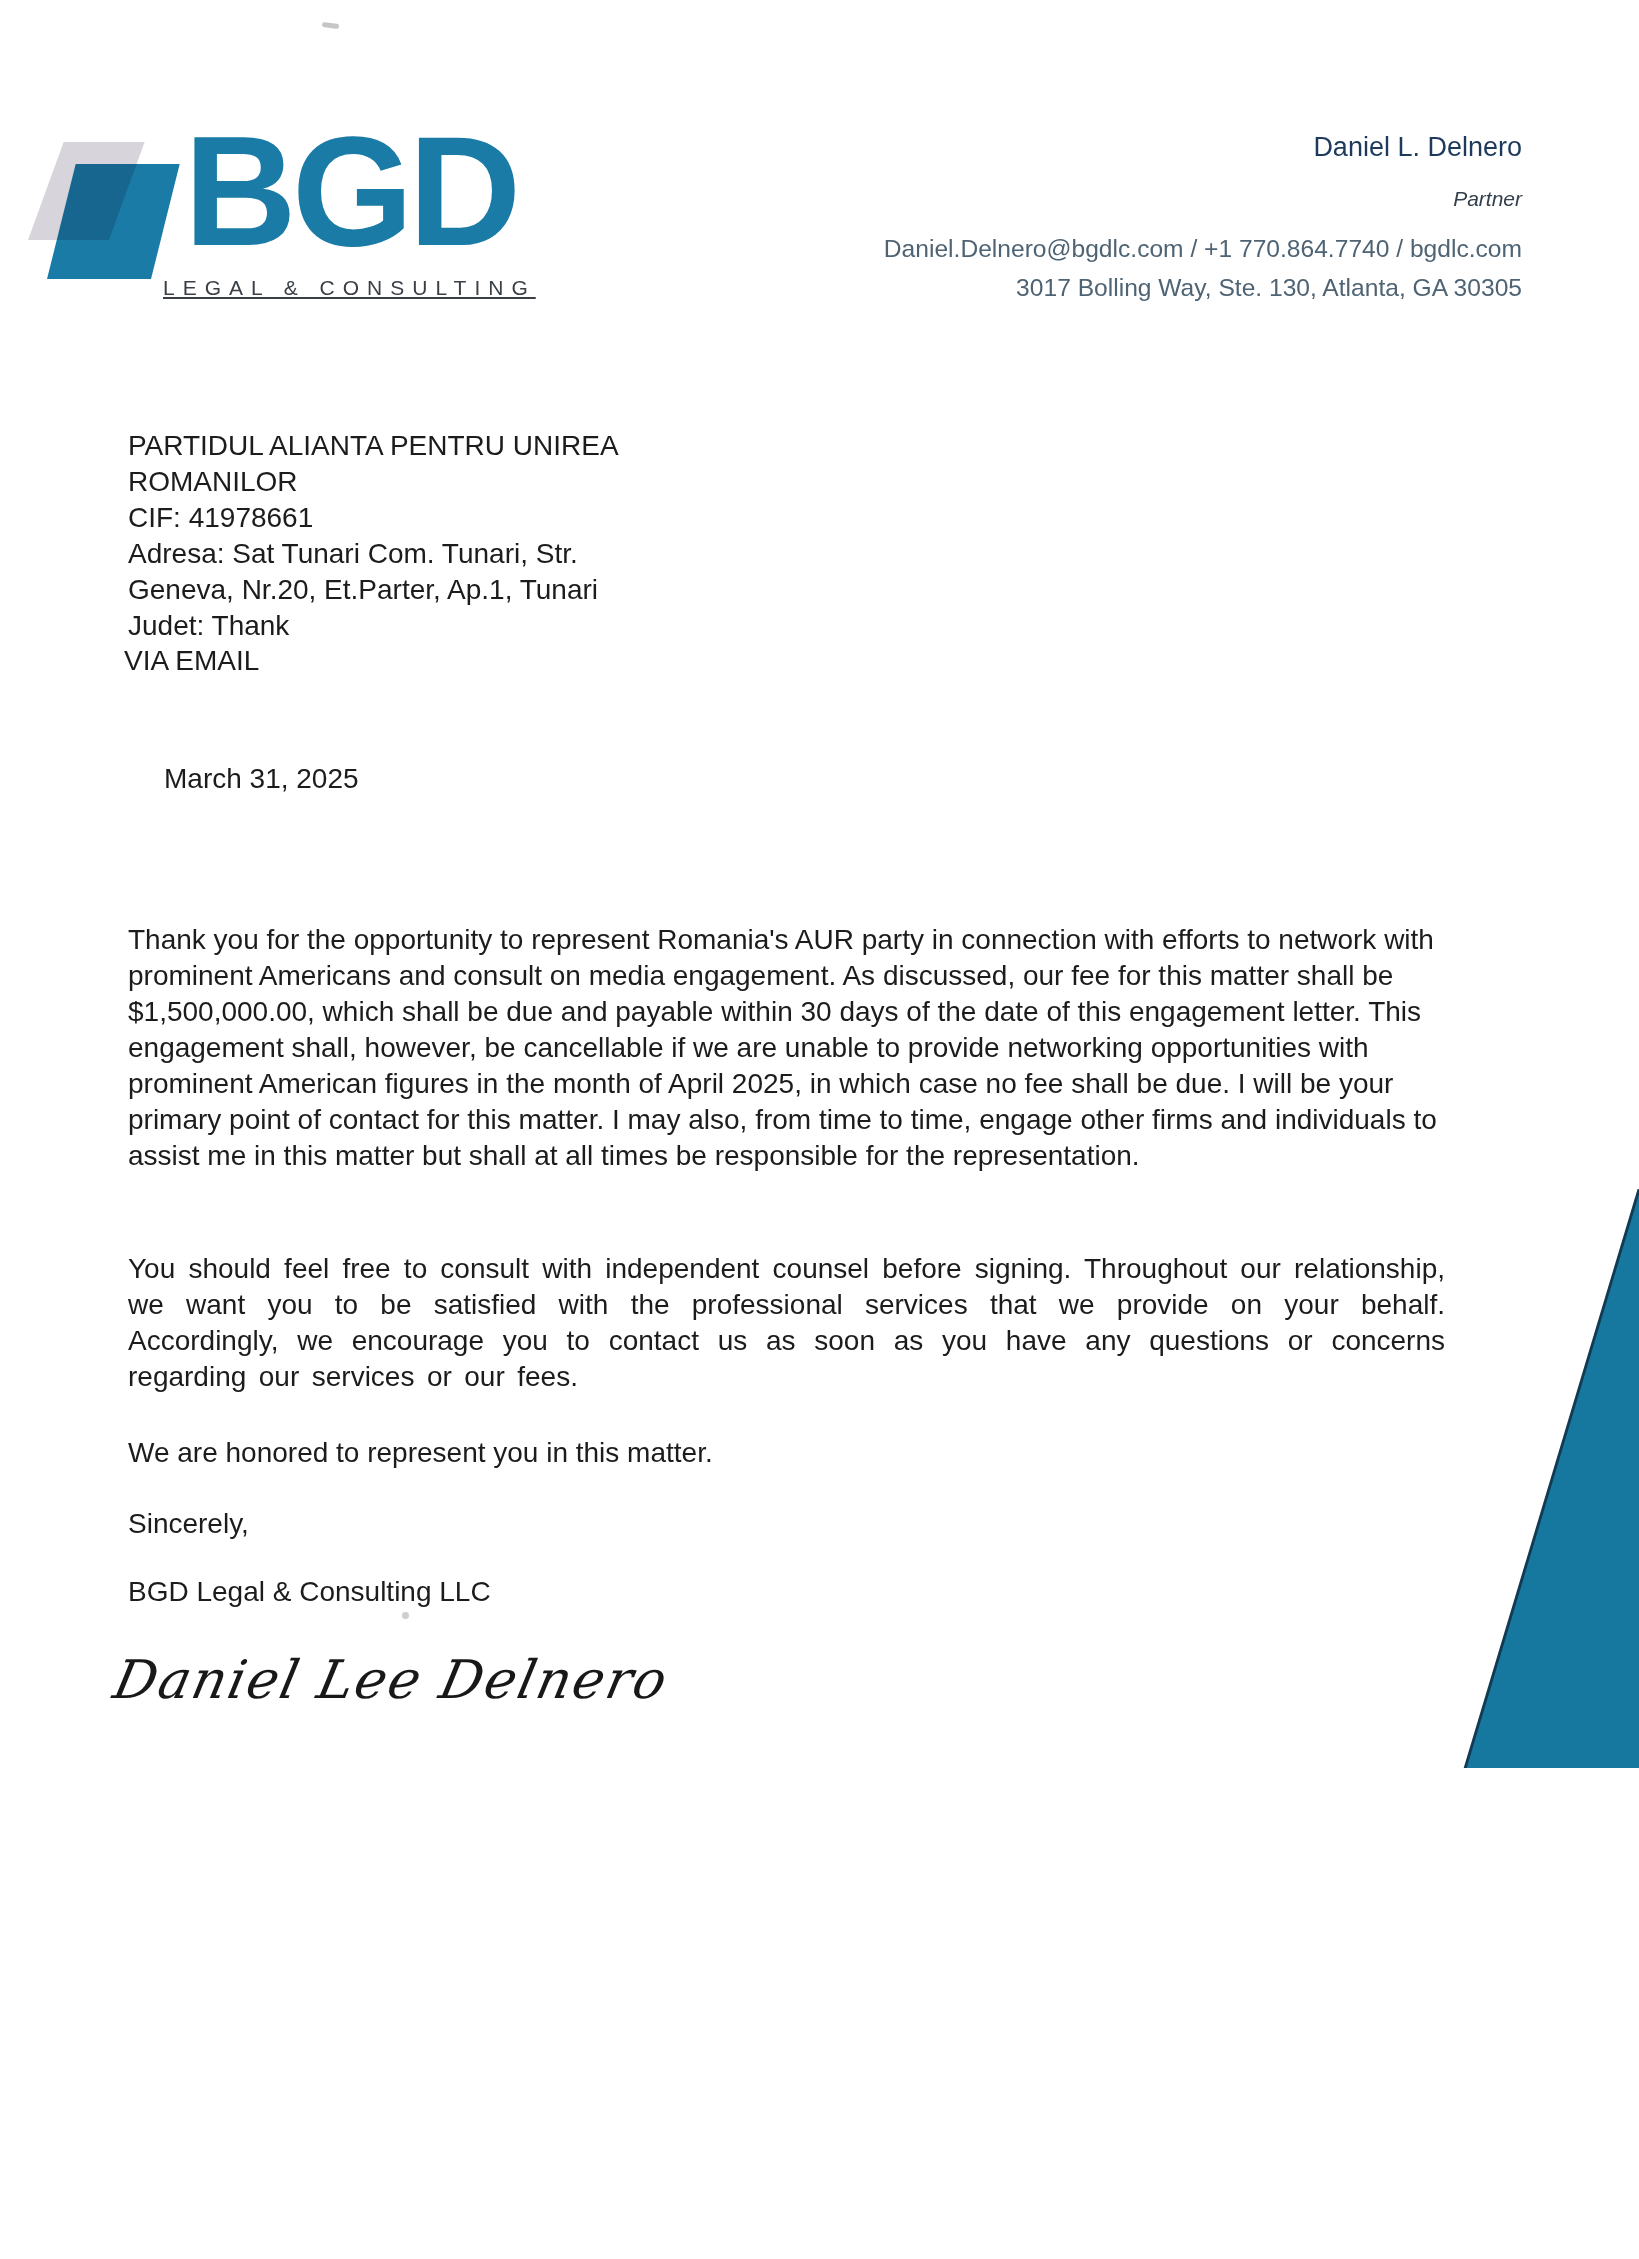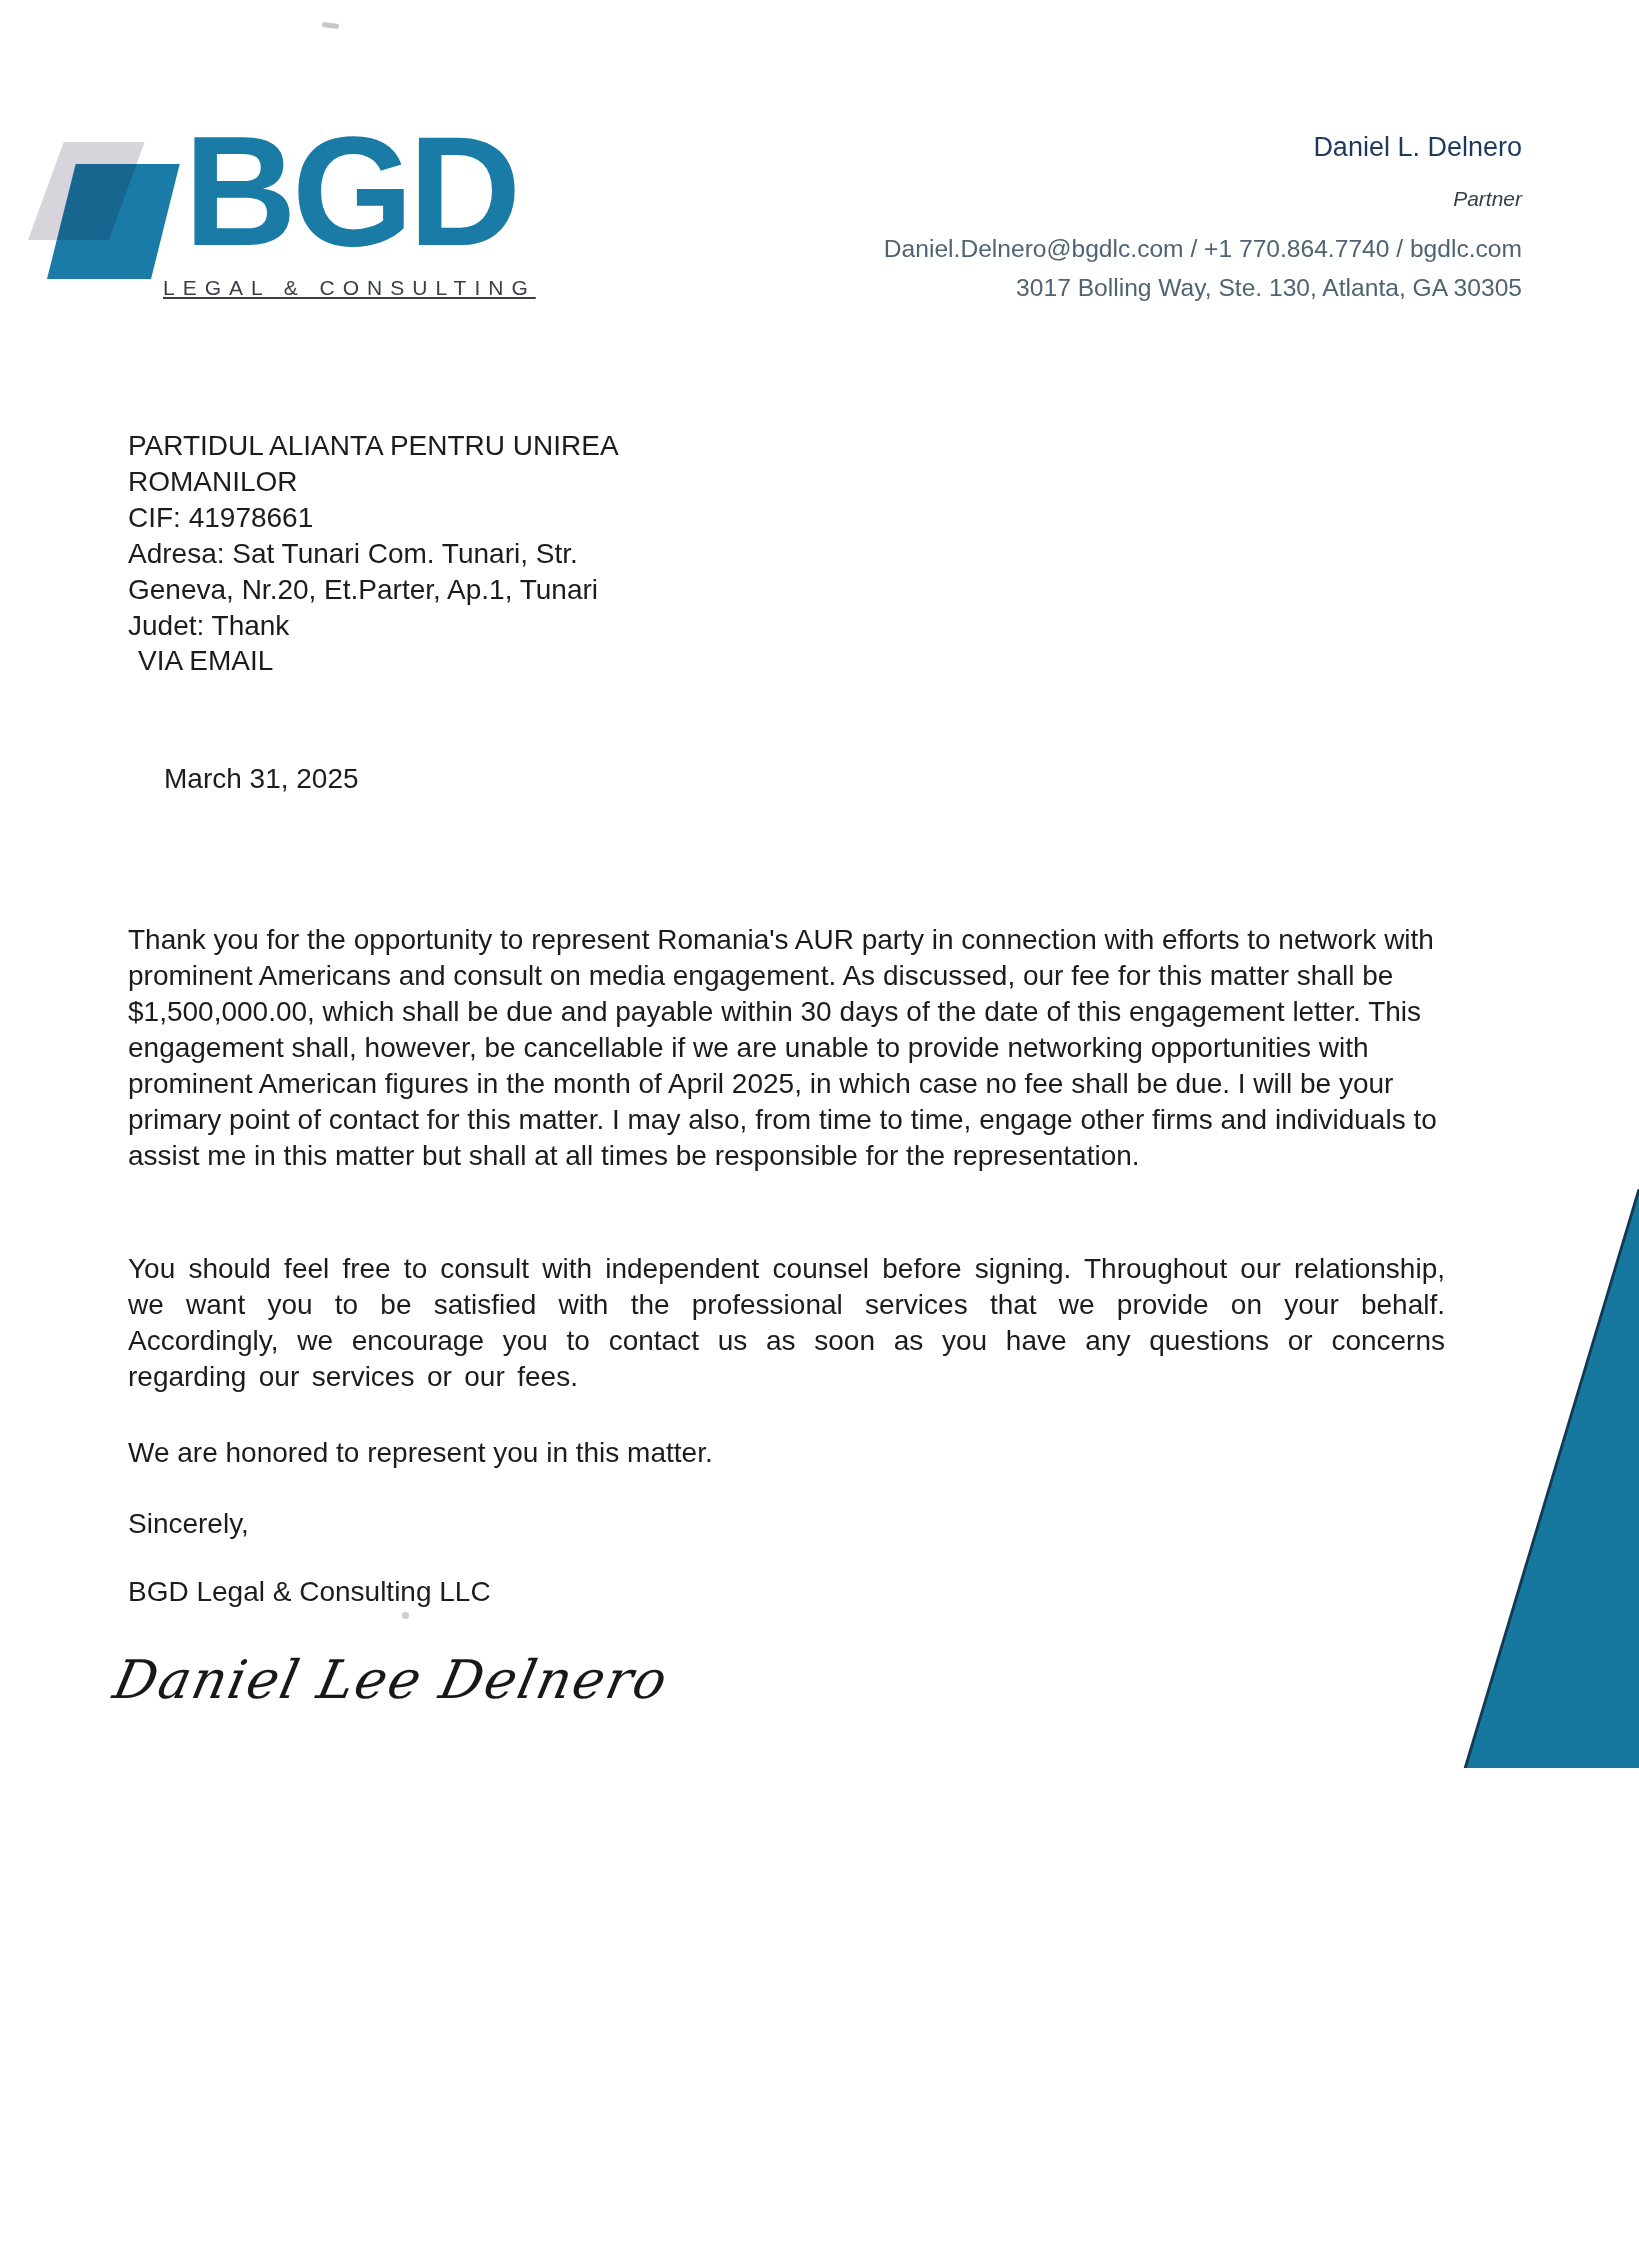--- a/index.html
+++ b/index.html
@@ -42,21 +42,21 @@
 
   
   .lh-name    { right: 117px; top: 132px; font-size: 27px; color: #1d3a5c; text-align: right; }
   .lh-role    { right: 117px; top: 187px; font-size: 21px; font-style: italic; color: #333f4b; text-align: right; }
   .lh-contact { right: 117px; top: 235px; font-size: 24.6px; color: #4e6373; text-align: right; }
   .lh-address { right: 117px; top: 274px; font-size: 24.6px; color: #4e6373; text-align: right; }
 
   
   .bodytext { font-size: 28px; line-height: 36px; color: #1c1c1c; }
   .recipient       { left: 128px; top: 392px; margin-top: 36px; }
-  .via-email       { left: 138px; top: 643px; }
+  .via-email       { left: 124px; top: 643px; }
   .date-line       { left: 128px; top: 761px; margin-left: 36px; }
   .subject-line    { left: 128px; top: 851px; font-weight: 700; }
   .para-1          { left: 128px; top: 922px;  width: 1317px; }
   .para-2          { left: 128px; top: 1251px; width: 1317px; text-align: justify; word-spacing: 4.7px; }
   .para-3          { left: 128px; top: 1435px; width: 1317px; }
   .valediction     { left: 128px; top: 1506px; }
   .firm-name       { left: 128px; top: 1574px; }
   .signature {
     left: 115px; top: 1649px;
     font-family: "DejaVu Serif", serif;

